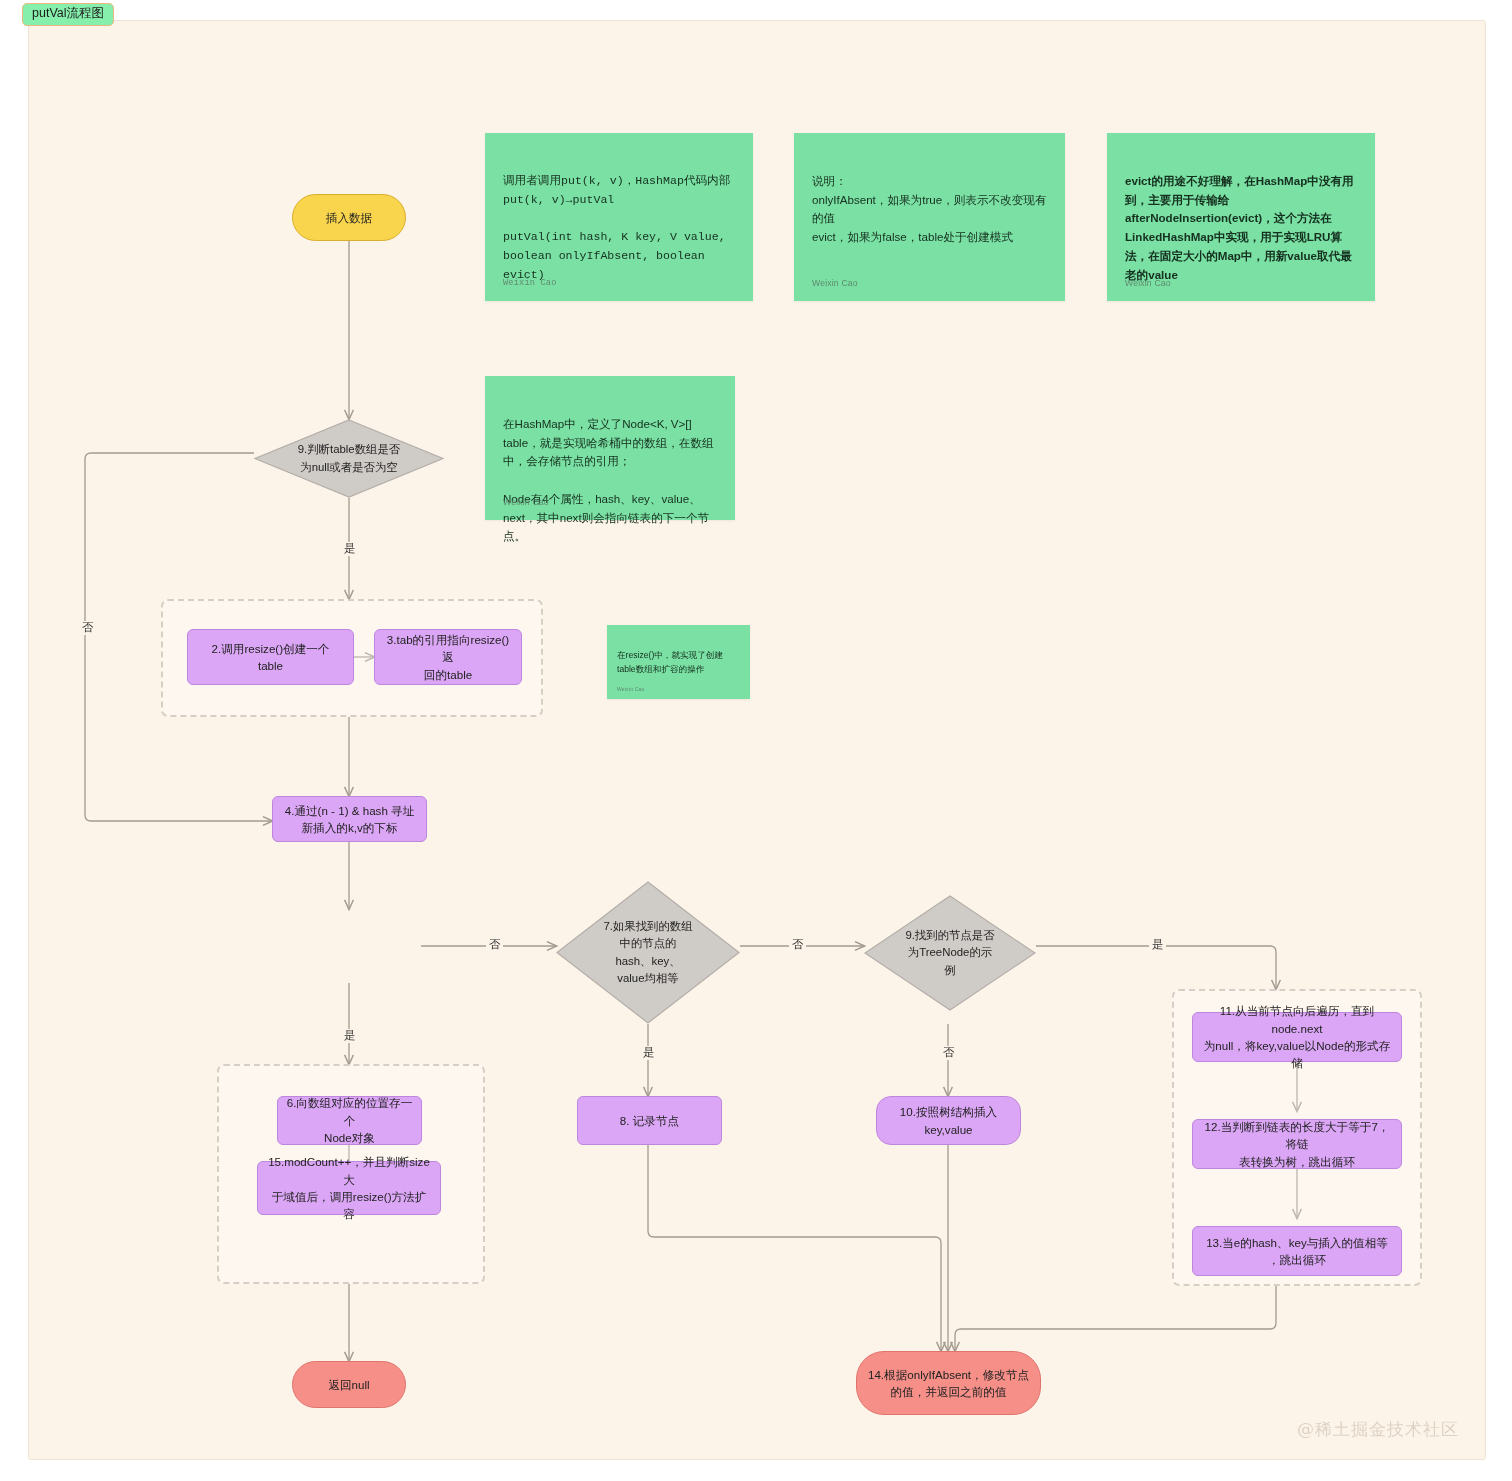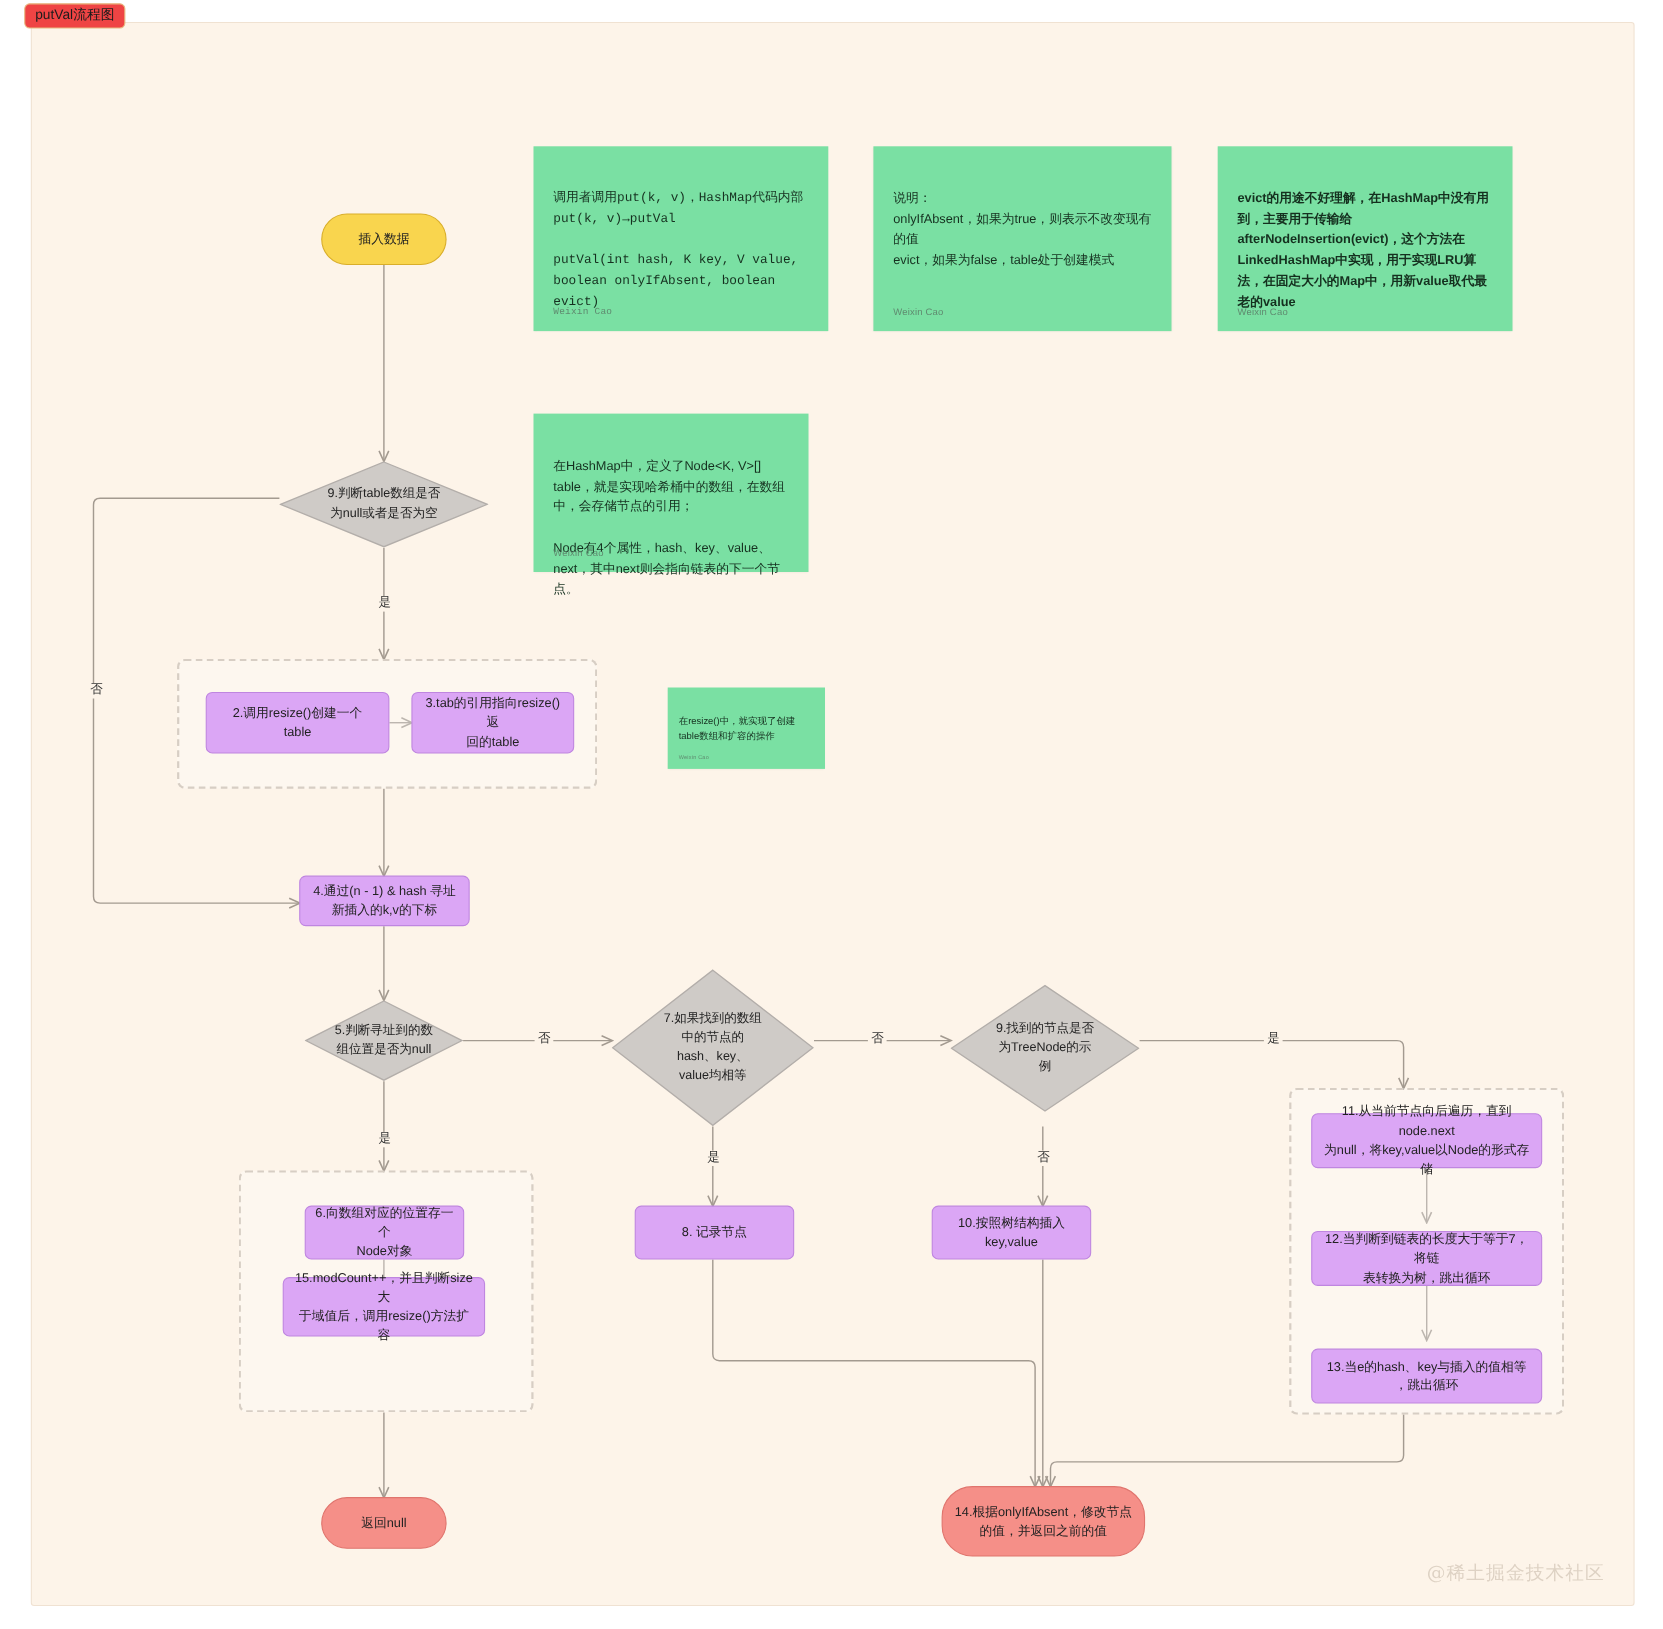--- a/index.html
+++ b/index.html
@@ -13,21 +13,21 @@
     width: 1512px;
     height: 1481px;
     background: #ffffff;
     overflow: hidden;
   }
   
   #title-tab {
     position: absolute;
     left: 22px; top: 3px;
     padding: 3px 9px 4px 9px;
-    background: #ef4444;
+    background: #86efac;
     border: 1px solid #e8b880;
     border-radius: 5px;
     font-size: 12.5px;
     color: #1c1c1c;
     line-height: 1.1;
     z-index: 40;
     white-space: nowrap;
   }
   
   #canvas {
@@ -211,27 +211,20 @@
     </div>
 
     <div class="node proc" style="left:158px; top:608px; width:167px; height:56px;">2.调用resize()创建一个
 table</div>
     <div class="node proc" style="left:345px; top:608px; width:148px; height:56px;">3.tab的引用指向resize()返
 回的table</div>
 
     <div class="node proc" style="left:243px; top:775px; width:155px; height:46px;">4.通过(n - 1) &amp; hash 寻址
 新插入的k,v的下标</div>
 
-    <div class="diamond-wrap" style="left:248px; top:888px; width:144px; height:74px;">
-      <svg width="144" height="74" viewBox="0 0 144 74">
-        <polygon points="72,1 143,37 72,73 1,37" fill="#cfcbc7" stroke="#b3aeaa" stroke-width="1.2"></polygon>
-      </svg>
-      <div class="diamond-label">5.判断寻址到的数
-组位置是否为null</div>
-    </div>
 
     <div class="diamond-wrap" style="left:527px; top:860px; width:184px; height:143px;">
       <svg width="184" height="143" viewBox="0 0 184 143">
         <polygon points="92,1 183,71.5 92,142 1,71.5" fill="#cfcbc7" stroke="#b3aeaa" stroke-width="1.2"></polygon>
       </svg>
       <div class="diamond-label">7.如果找到的数组
 中的节点的
 hash、key、
 value均相等</div>
     </div>
@@ -245,21 +238,21 @@
 例</div>
     </div>
 
     <div class="node proc" style="left:248px; top:1075px; width:145px; height:49px;">6.向数组对应的位置存一个
 Node对象</div>
     <div class="node proc" style="left:228px; top:1140px; width:184px; height:54px;">15.modCount++，并且判断size大
 于域值后，调用resize()方法扩容</div>
 
     <div class="node proc" style="left:548px; top:1075px; width:145px; height:49px;">8. 记录节点</div>
 
-    <div class="node proc" style="left:818px; top:1075px; width:145px; height:49px;">10.按照树结构插入
+    <div class="node proc" style="left:847px; top:1075px; width:145px; height:49px;border-radius:15px;">10.按照树结构插入
 key,value</div>
 
     <div class="node proc" style="left:1163px; top:991px; width:210px; height:50px;">11.从当前节点向后遍历，直到node.next
 为null，将key,value以Node的形式存储</div>
     <div class="node proc" style="left:1163px; top:1098px; width:210px; height:50px;">12.当判断到链表的长度大于等于7，将链
 表转换为树，跳出循环</div>
     <div class="node proc" style="left:1163px; top:1205px; width:210px; height:50px;">13.当e的hash、key与插入的值相等
 ，跳出循环</div>
 
     <div class="node term-red" style="left:263px; top:1340px; width:114px; height:47px;">返回null</div>

